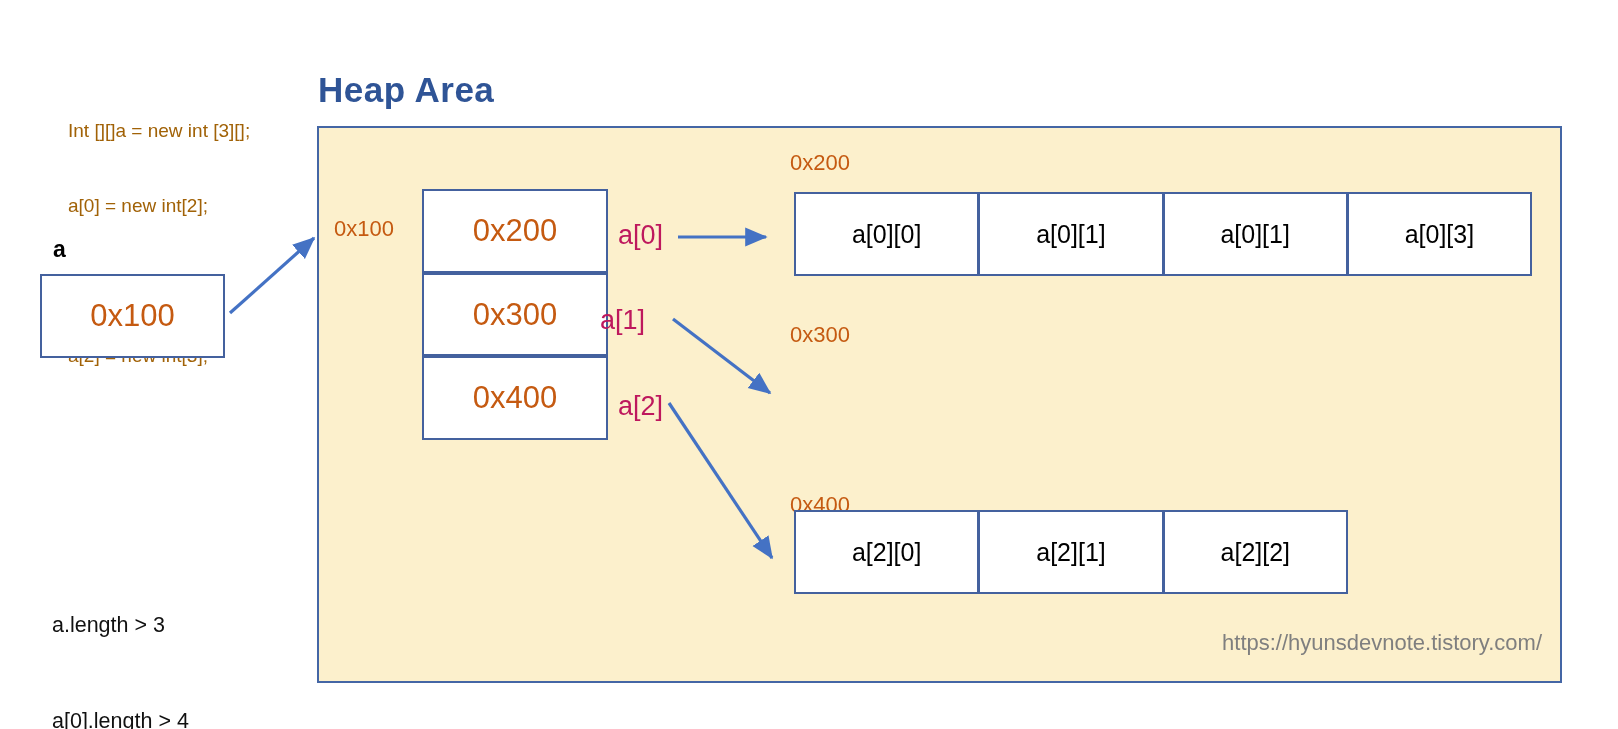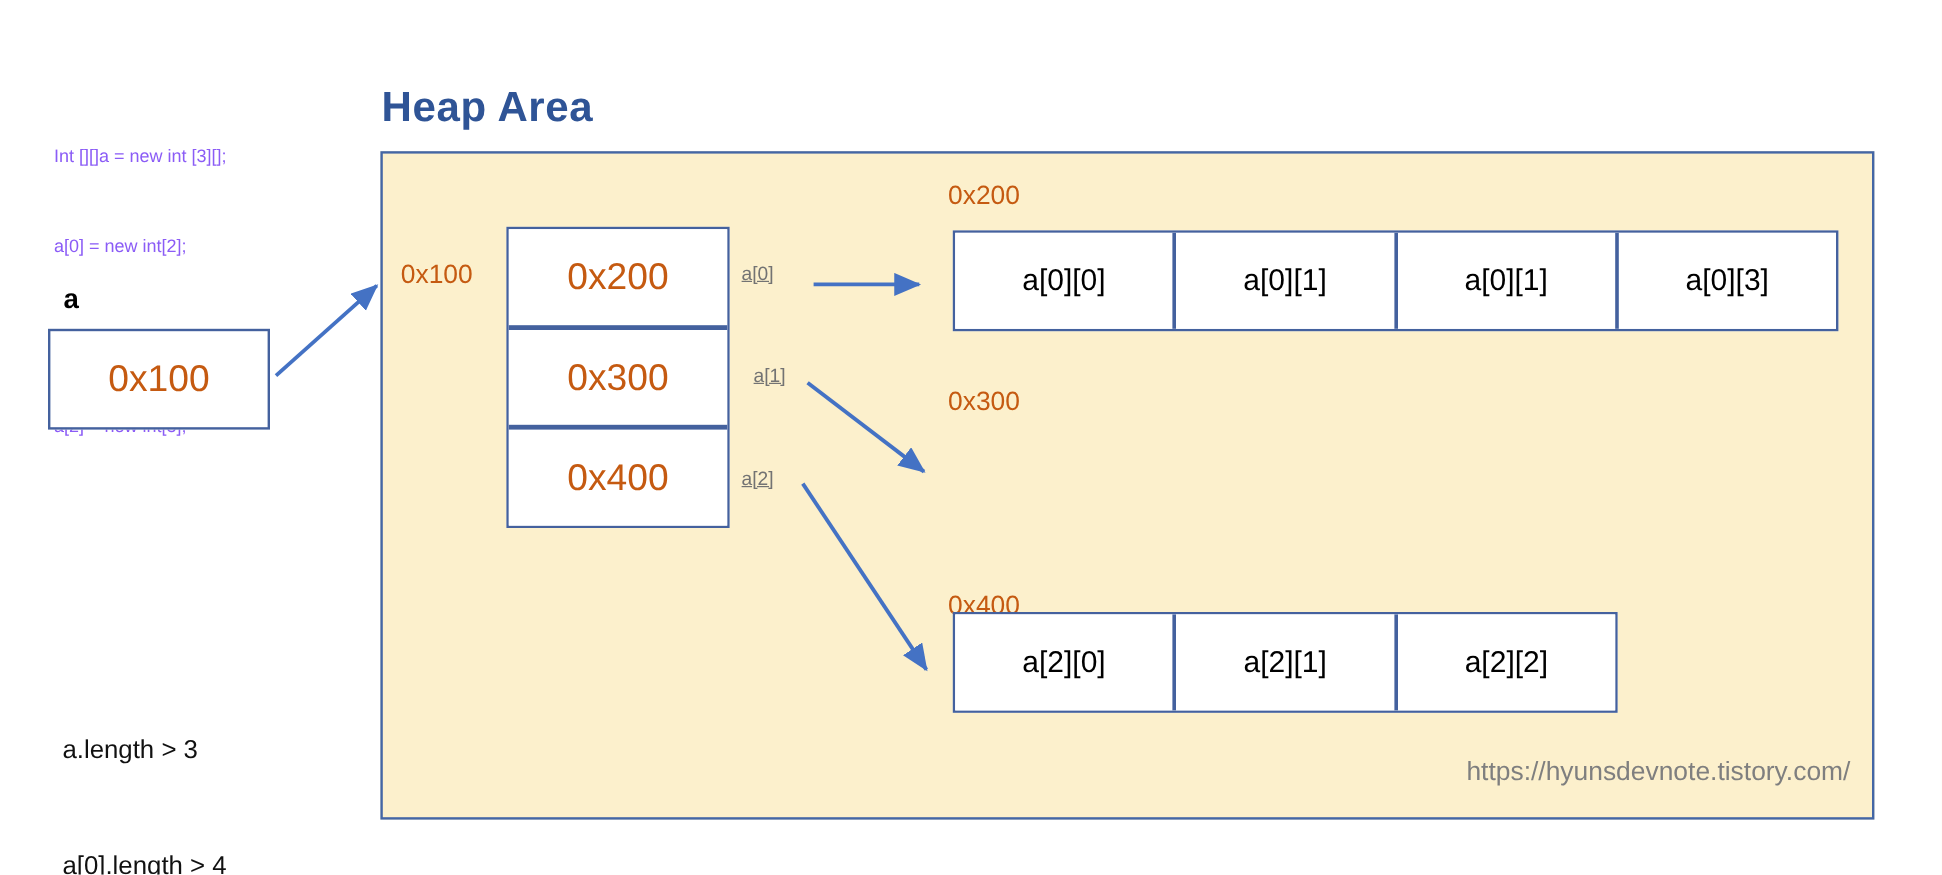--- a/index.html
+++ b/index.html
@@ -5,22 +5,22 @@
   html,body{margin:0;padding:0;background:#ffffff;}
   .canvas{
     position:relative;
     width:1618px;height:729px;
     background:#ffffff;
     font-family:"Liberation Sans", sans-serif;
     overflow:hidden;
   }
   
   .code-block{
-    position:absolute;left:45px;top:68px;
-    font-size:15px;line-height:25px;color:#8b5cf6;
+    position:absolute;left:68px;top:68px;
+    font-size:19px;line-height:25px;color:#a16207;
     white-space:pre;
   }
   
   .var-label{
     position:absolute;left:53px;top:236px;
     font-size:23px;font-weight:bold;color:#000;
   }
   .stack-box{
     position:absolute;left:40px;top:274px;width:185px;height:84px;
     background:#fff;border:2.5px solid #44619e;box-sizing:border-box;
@@ -45,24 +45,24 @@
     position:absolute;left:422px;top:189px;width:186px;height:251px;
     border:2.5px solid #44619e;box-sizing:border-box;background:#fff;
     display:flex;flex-direction:column;
   }
   .pointer-cell{
     flex:1;display:flex;align-items:center;justify-content:center;
     font-size:31px;color:#c55a11;background:#fff;
   }
   .pointer-cell + .pointer-cell{border-top:4px solid #44619e;}
   .index-label{
-    position:absolute;font-size:16px;color:#737373;text-decoration:underline;
+    position:absolute;font-size:27px;color:#be185d;
   }
   .idx-0{left:618px;top:220px;}
-  .idx-1{left:628px;top:305px;}
+  .idx-1{left:600px;top:305px;}
   .idx-2{left:618px;top:391px;}
   
   .array-row{
     position:absolute;display:flex;
     border:2.5px solid #44619e;box-sizing:border-box;background:#fff;margin-left:16px;
   }
   .row-0x200{left:778px;top:192px;width:738px;height:84px;}
   .row-0x300{left:778px;top:358px;width:370px;height:82px;}
   .row-0x400{left:778px;top:510px;width:554px;height:84px;}
   .array-cell{

